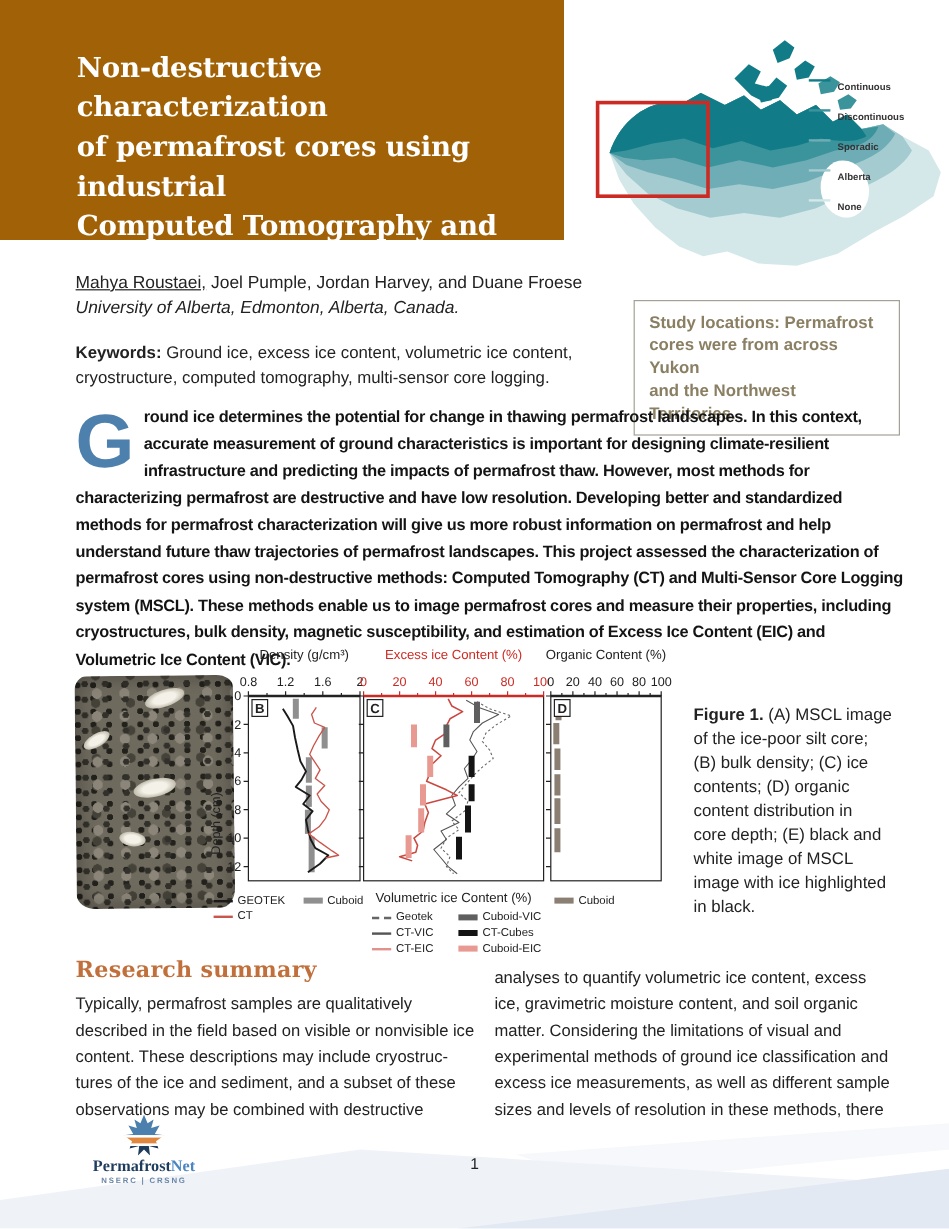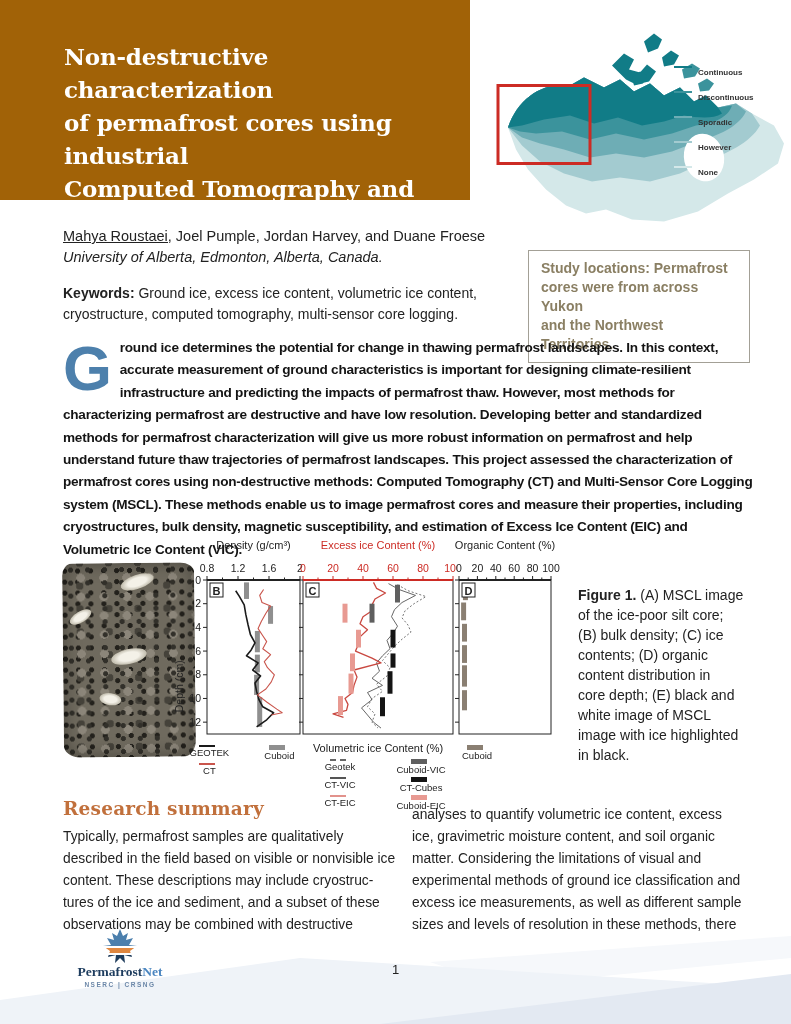--- a/index.html
+++ b/index.html
@@ -45,21 +45,21 @@
       transform:rotate(-0.6deg);box-shadow:inset 0 0 18px rgba(0,0,0,0.35);overflow:hidden;}
   .clast{position:absolute;border-radius:50%;background:radial-gradient(#f4f1e8 40%, #b9b4a4 75%, #7b766a 100%);}
   .clast.c1{left:58px;top:12px;width:34px;height:14px;transform:rotate(-18deg);}
   .clast.c2{left:48px;top:86px;width:36px;height:15px;transform:rotate(-12deg);}
   .clast.c3{left:36px;top:130px;width:22px;height:12px;transform:rotate(8deg);}
   .clast.c4{left:6px;top:48px;width:24px;height:11px;transform:rotate(-30deg);}
   .chart-svg{position:absolute;}
   svg text{font-family:"Liberation Sans",sans-serif;}
   .fig-legend{position:absolute;font-size:9.5px;color:#222;}
   .lg-grid{display:grid;grid-template-columns:auto auto;column-gap:12px;row-gap:2px;}
-  .lg-item{display:flex;align-items:center;white-space:nowrap;flex-direction:column;}
+  .lg-item{display:flex;align-items:center;white-space:nowrap;}
   .lg-sw{display:inline-block;width:16px;margin-right:4px;flex:0 0 auto;}
   .fig-caption{position:absolute;left:578px;top:52px;width:182px;font-size:14px;line-height:20px;color:#222;white-space:pre-line;}
   .fig-caption .cap-label{font-weight:bold;}
   
   .research-heading{position:absolute;left:63px;top:798px;margin:0;
       font-family:"DejaVu Serif",serif;font-size:18.5px;font-weight:bold;color:#c1703c;letter-spacing:0.2px;}
   .col{position:absolute;font-size:13.8px;line-height:22px;color:#222;white-space:pre-line;}
   .col-left{left:63px;top:826px;width:350px;}
   .col-right{left:412px;top:804px;width:350px;}
   
@@ -114,21 +114,21 @@
       <div class="row">
         <span class="map-swatch" style="background: rgb(59, 147, 156); height: 2px;"></span>
         <span class="lbl">Discontinuous</span>
       </div>
       <div class="row">
         <span class="map-swatch" style="background: rgb(110, 173, 181); height: 2px;"></span>
         <span class="lbl">Sporadic</span>
       </div>
       <div class="row">
         <span class="map-swatch" style="background: rgb(163, 203, 208); height: 2px;"></span>
-        <span class="lbl">However</span>
+        <span class="lbl">Alberta</span>
       </div>
       <div class="row">
         <span class="map-swatch" style="background: rgb(212, 232, 233); height: 2px;"></span>
         <span class="lbl">None</span>
       </div>
     </div>
   </div>
 
   <div class="authors">
     <div><span class="lead">Mahya Roustaei,</span><span> Joel Pumple, Jordan Harvey, and Duane Froese</span></div>

